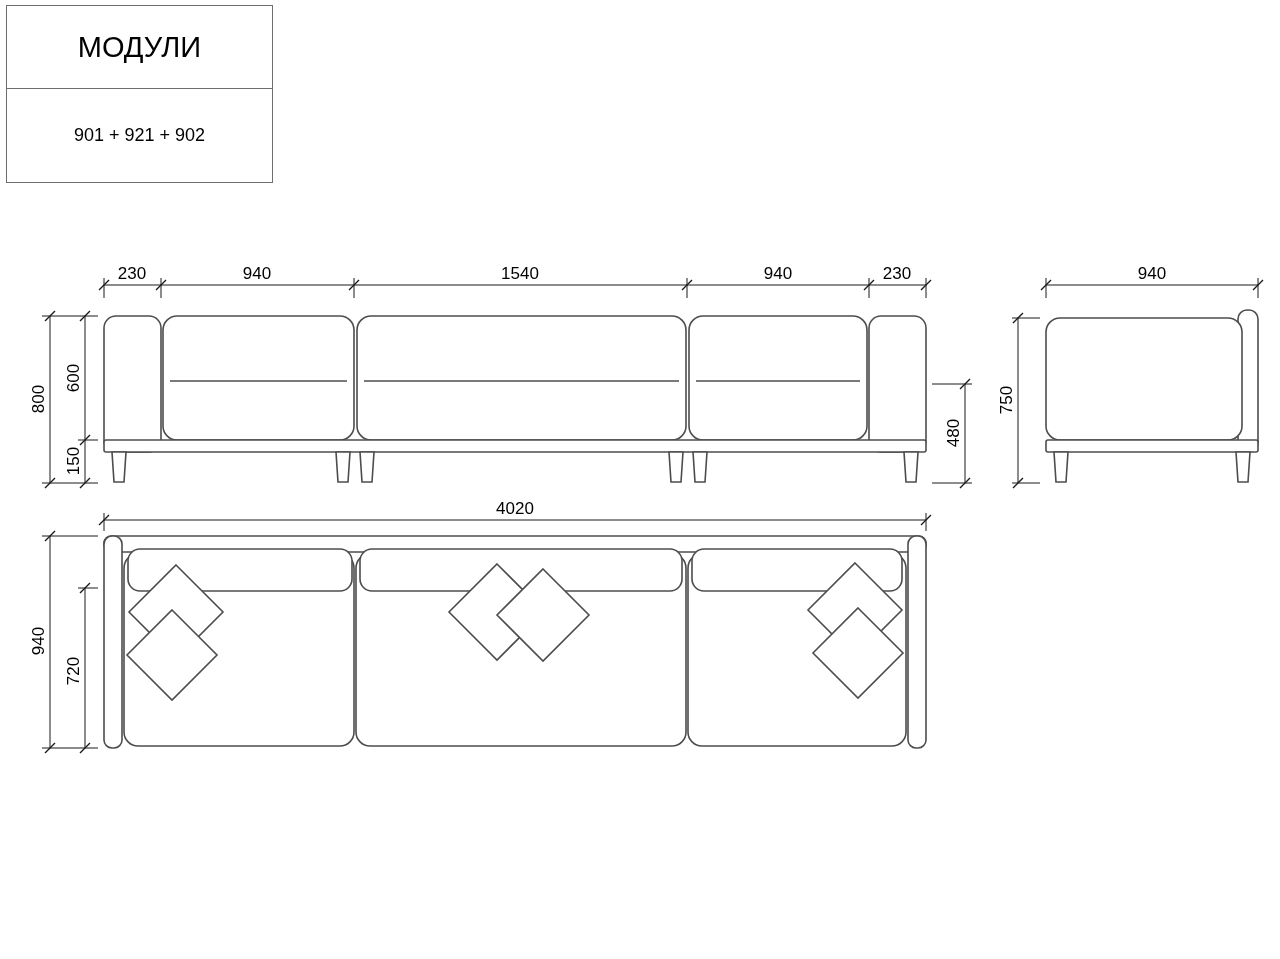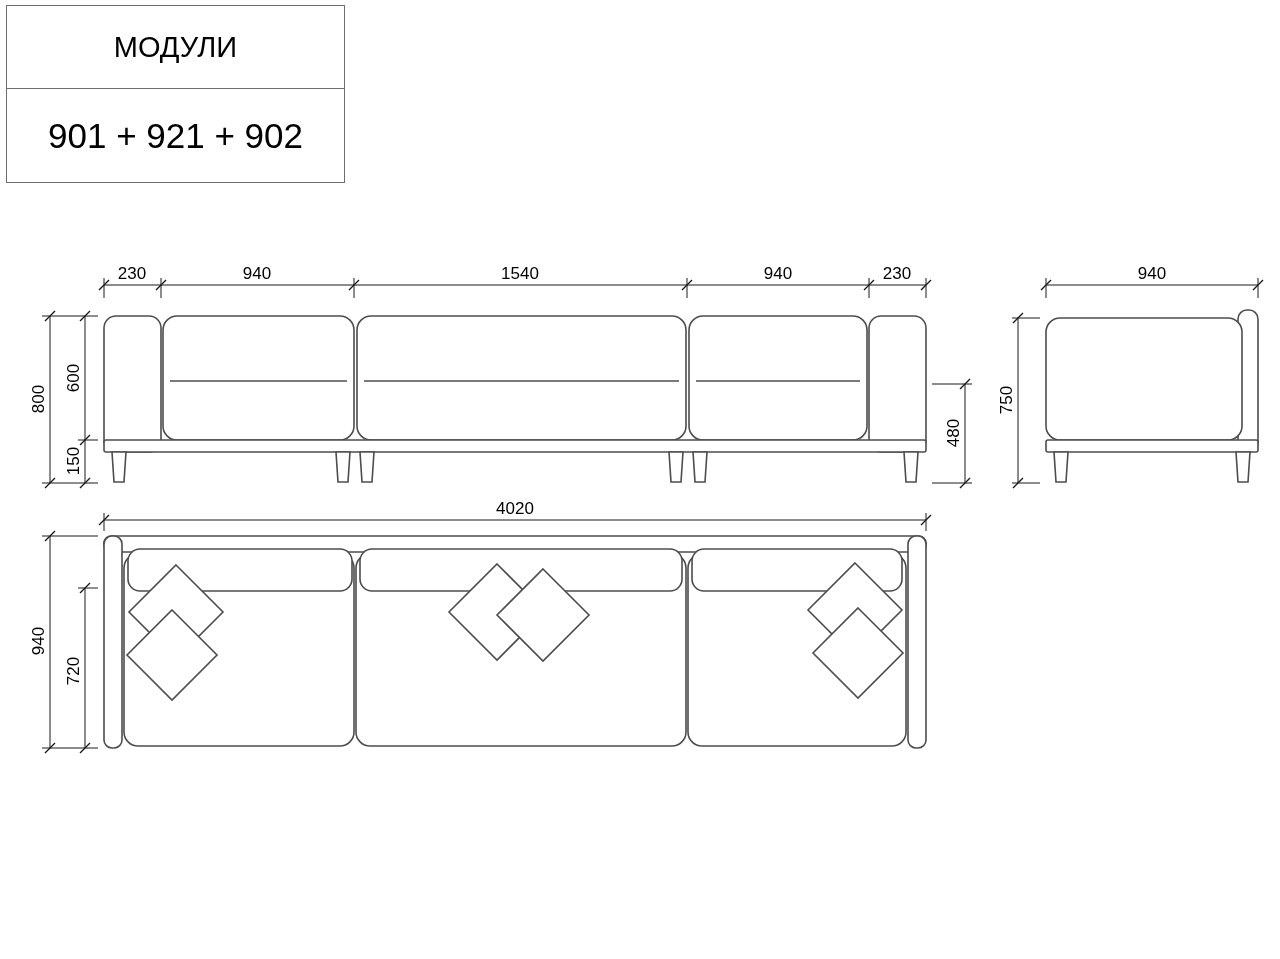--- a/index.html
+++ b/index.html
@@ -3,29 +3,29 @@
 <meta charset="utf-8">
 <style>
   html,body { margin:0; padding:0; }
   body {
     width:1280px; height:959px;
     background:#ffffff;
     font-family:"Liberation Sans", sans-serif;
     position:relative;
     overflow:hidden;
   }
-  .title-block { position:absolute; left:6px; top:5px; width:339px; z-index:2; }
+  .title-block { position:absolute; left:6px; top:5px; width:267px; z-index:2; }
   .tb-cell {
     border:1px solid #6e6e6e;
     background:#fff;
     display:flex; align-items:center; justify-content:center;
     color:#000;
   }
   .tb-title    { height:82px; font-size:29px; }
-  .tb-subtitle { height:93px; font-size:35px; margin-top:-1px; }
+  .tb-subtitle { height:93px; font-size:18px; margin-top:-1px; }
   svg.drawing { position:absolute; left:0; top:0; z-index:1; }
   text { font-family:"Liberation Sans", sans-serif; }
 </style>
 </head>
 <body>
 
 <div class="title-block">
   <div class="tb-cell tb-title">
     <span>МОДУЛИ</span>
   </div>

